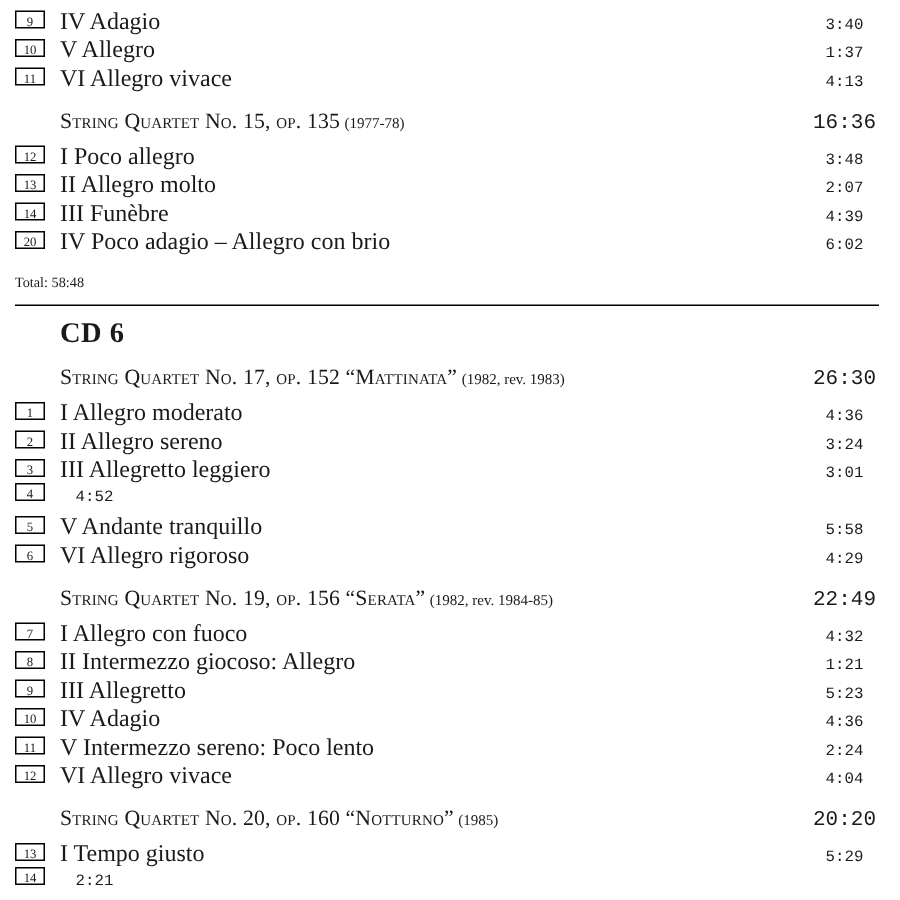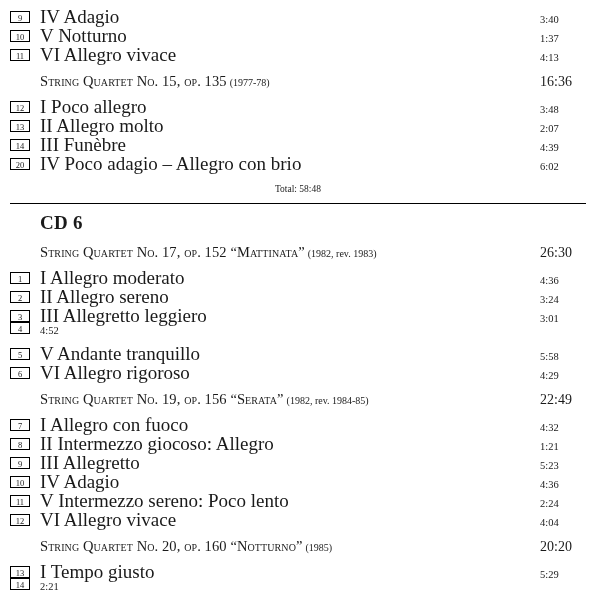--- a/index.html
+++ b/index.html
@@ -40,29 +40,30 @@
     margin-right: 10px;
     position: relative;
     top: -2px;
     box-sizing: border-box;
   }
   .num.empty {
     border: none;
   }
   .title {
     flex: 1 1 auto;
-    font-size: 19px;
+    font-size: 16px;
     white-space: nowrap;
     overflow: hidden;
   }
   .dur {
     flex: 0 0 auto;
     font-size: 10.5px;
-    text-align: left;
+    text-align: center;
     width: 46px;
+    font-family: Liberation Mono, monospace;
   }
 
   
   .work {
     display: flex;
     align-items: baseline;
     height: 23px;
     margin-top: 10px;
   }
   .work .num {
@@ -82,21 +83,21 @@
   .work-title .year {
     font-size: 10px;
     margin-left: 3px;
   }
   .work .dur {
     font-size: 14px;
   }
 
   .total-row {
     display: flex;
-    justify-content: center;
+    justify-content: flex-start;
     margin-top: 12px;
     padding-right: 0;
   }
   .total-row .total {
     font-size: 9.5px;
   }
 
   .rule {
     border: none;
     border-top: 1px solid #000;
@@ -117,21 +118,21 @@
 <div class="page">
 
   <div>
     <div class="track">
       <span class="num">9</span>
       <span class="title">IV Adagio</span>
       <span class="dur">3:40</span>
     </div>
     <div class="track">
       <span class="num">10</span>
-      <span class="title">V Notturno</span>
+      <span class="title">V Allegro</span>
       <span class="dur">1:37</span>
     </div>
     <div class="track">
       <span class="num">11</span>
       <span class="title">VI Allegro vivace</span>
       <span class="dur">4:13</span>
     </div>
   </div>
 
   <div class="work">

